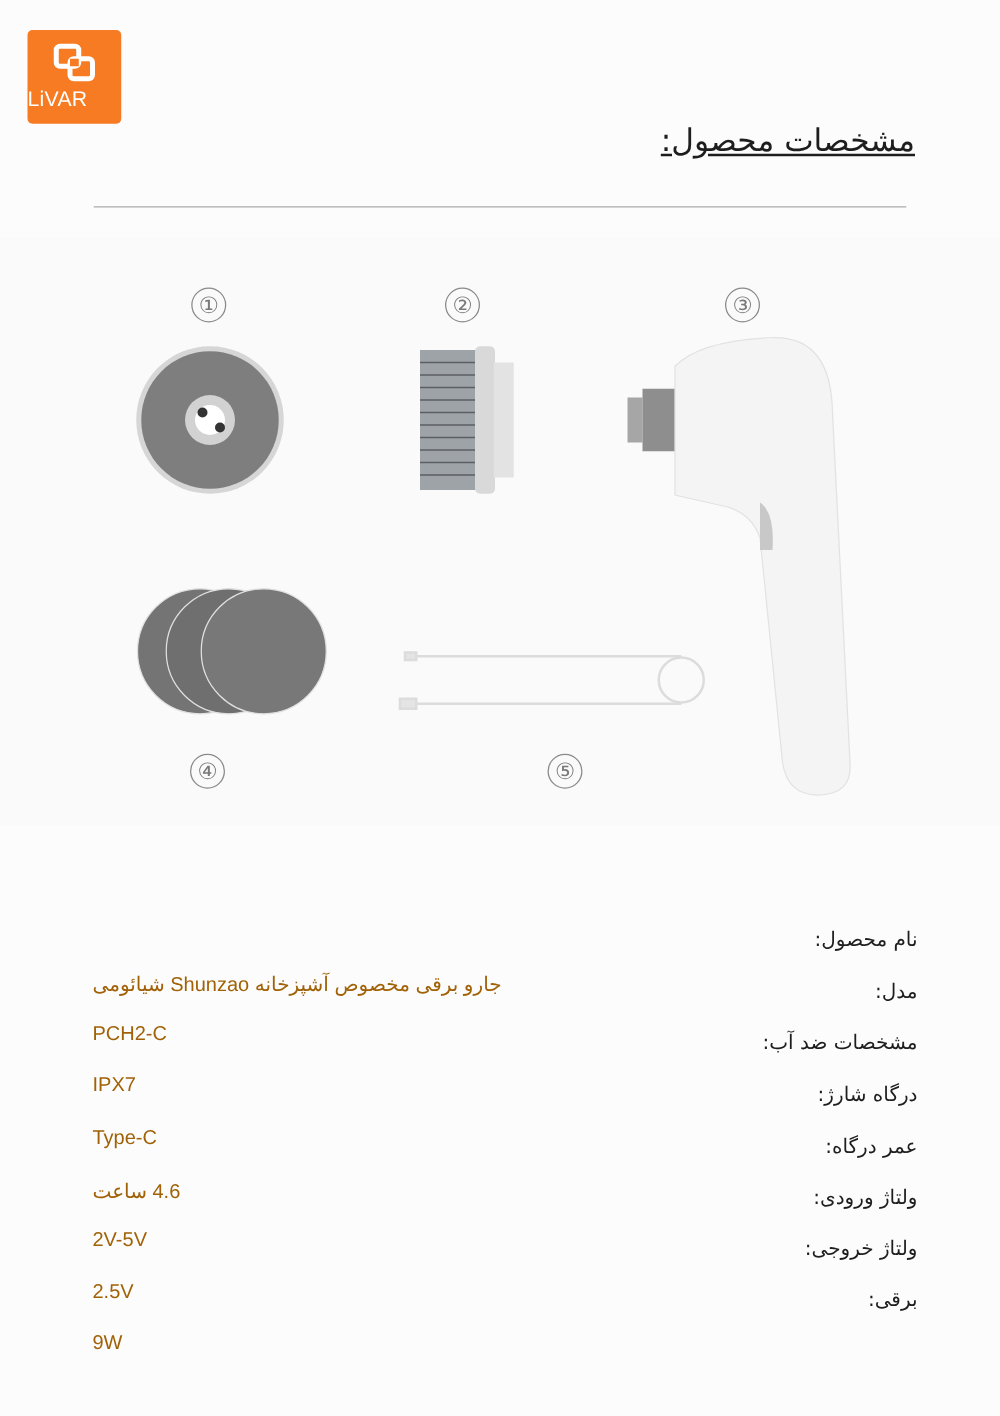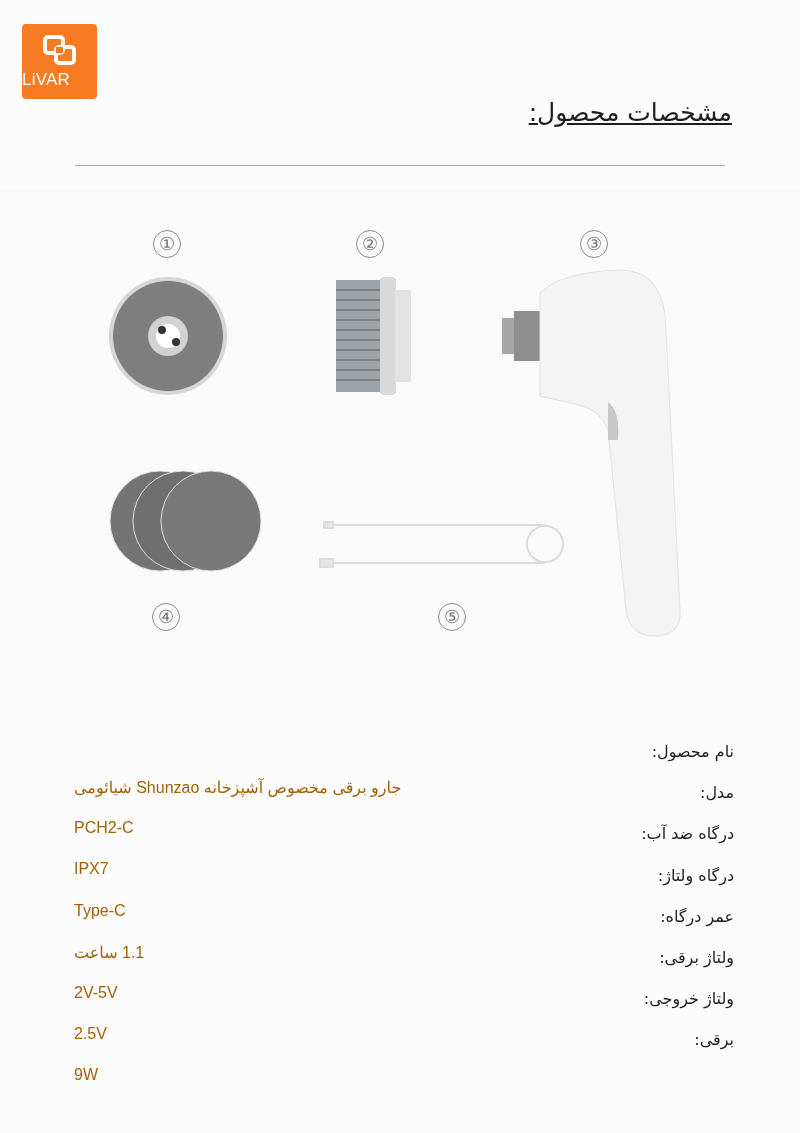--- a/index.html
+++ b/index.html
@@ -96,33 +96,33 @@
 <div class="specs">
   <div class="row">
     <span class="label">نام محصول:</span>
     <span class="value">جارو برقی مخصوص آشپزخانه Shunzao شیائومی</span>
   </div>
   <div class="row">
     <span class="label">مدل:</span>
     <span class="value">PCH2-C</span>
   </div>
   <div class="row">
-    <span class="label">درگاه ضد آب:</span>
+    <span class="label">مشخصات ضد آب:</span>
     <span class="value">IPX7</span>
   </div>
   <div class="row">
-    <span class="label">درگاه ولتاژ:</span>
+    <span class="label">درگاه شارژ:</span>
     <span class="value">Type-C</span>
   </div>
   <div class="row">
     <span class="label">عمر درگاه:</span>
-    <span class="value">1.1 ساعت</span>
+    <span class="value">4.6 ساعت</span>
   </div>
   <div class="row">
-    <span class="label">ولتاژ برقی:</span>
+    <span class="label">ولتاژ ورودی:</span>
     <span class="value">2V-5V</span>
   </div>
   <div class="row">
     <span class="label">ولتاژ خروجی:</span>
     <span class="value">2.5V</span>
   </div>
   <div class="row">
     <span class="label">برقی:</span>
     <span class="value">9W</span>
   </div>

